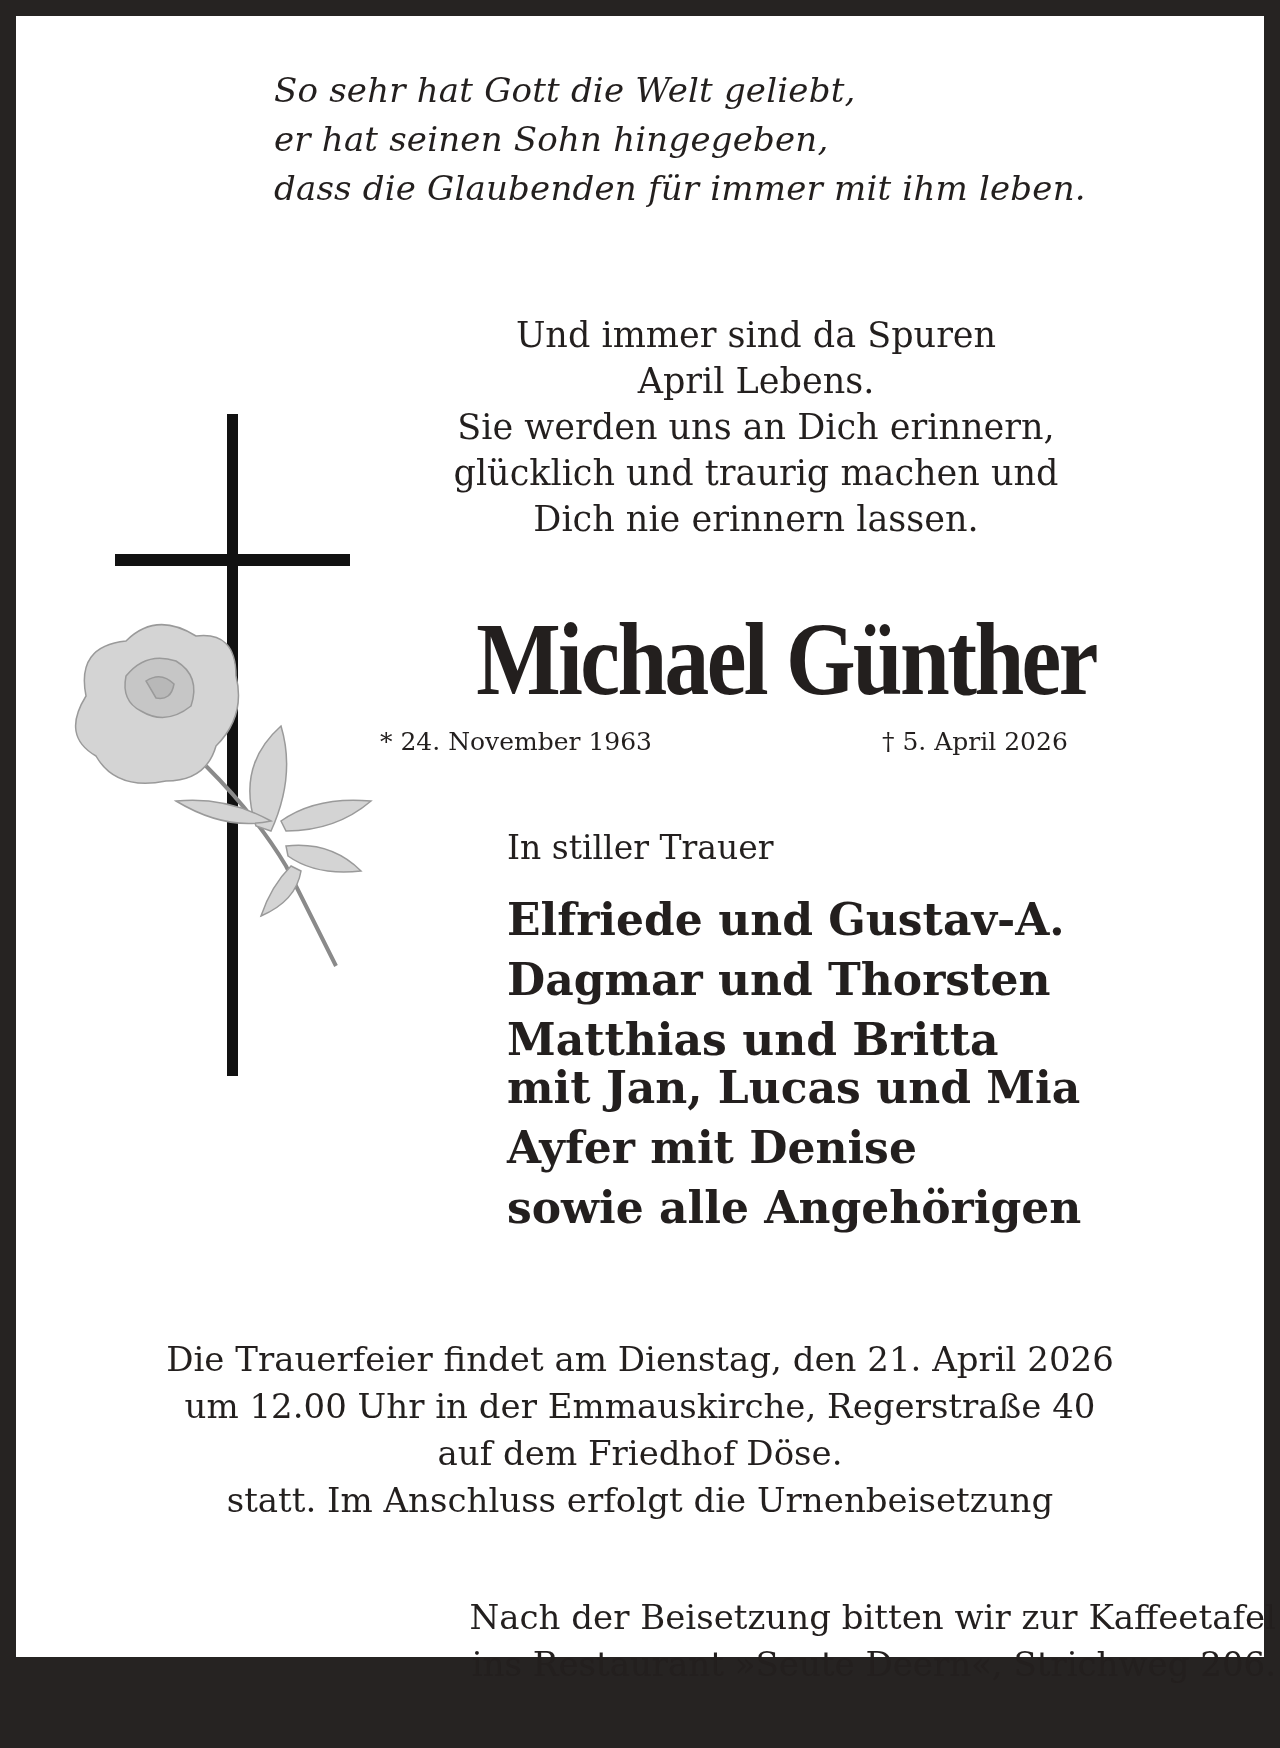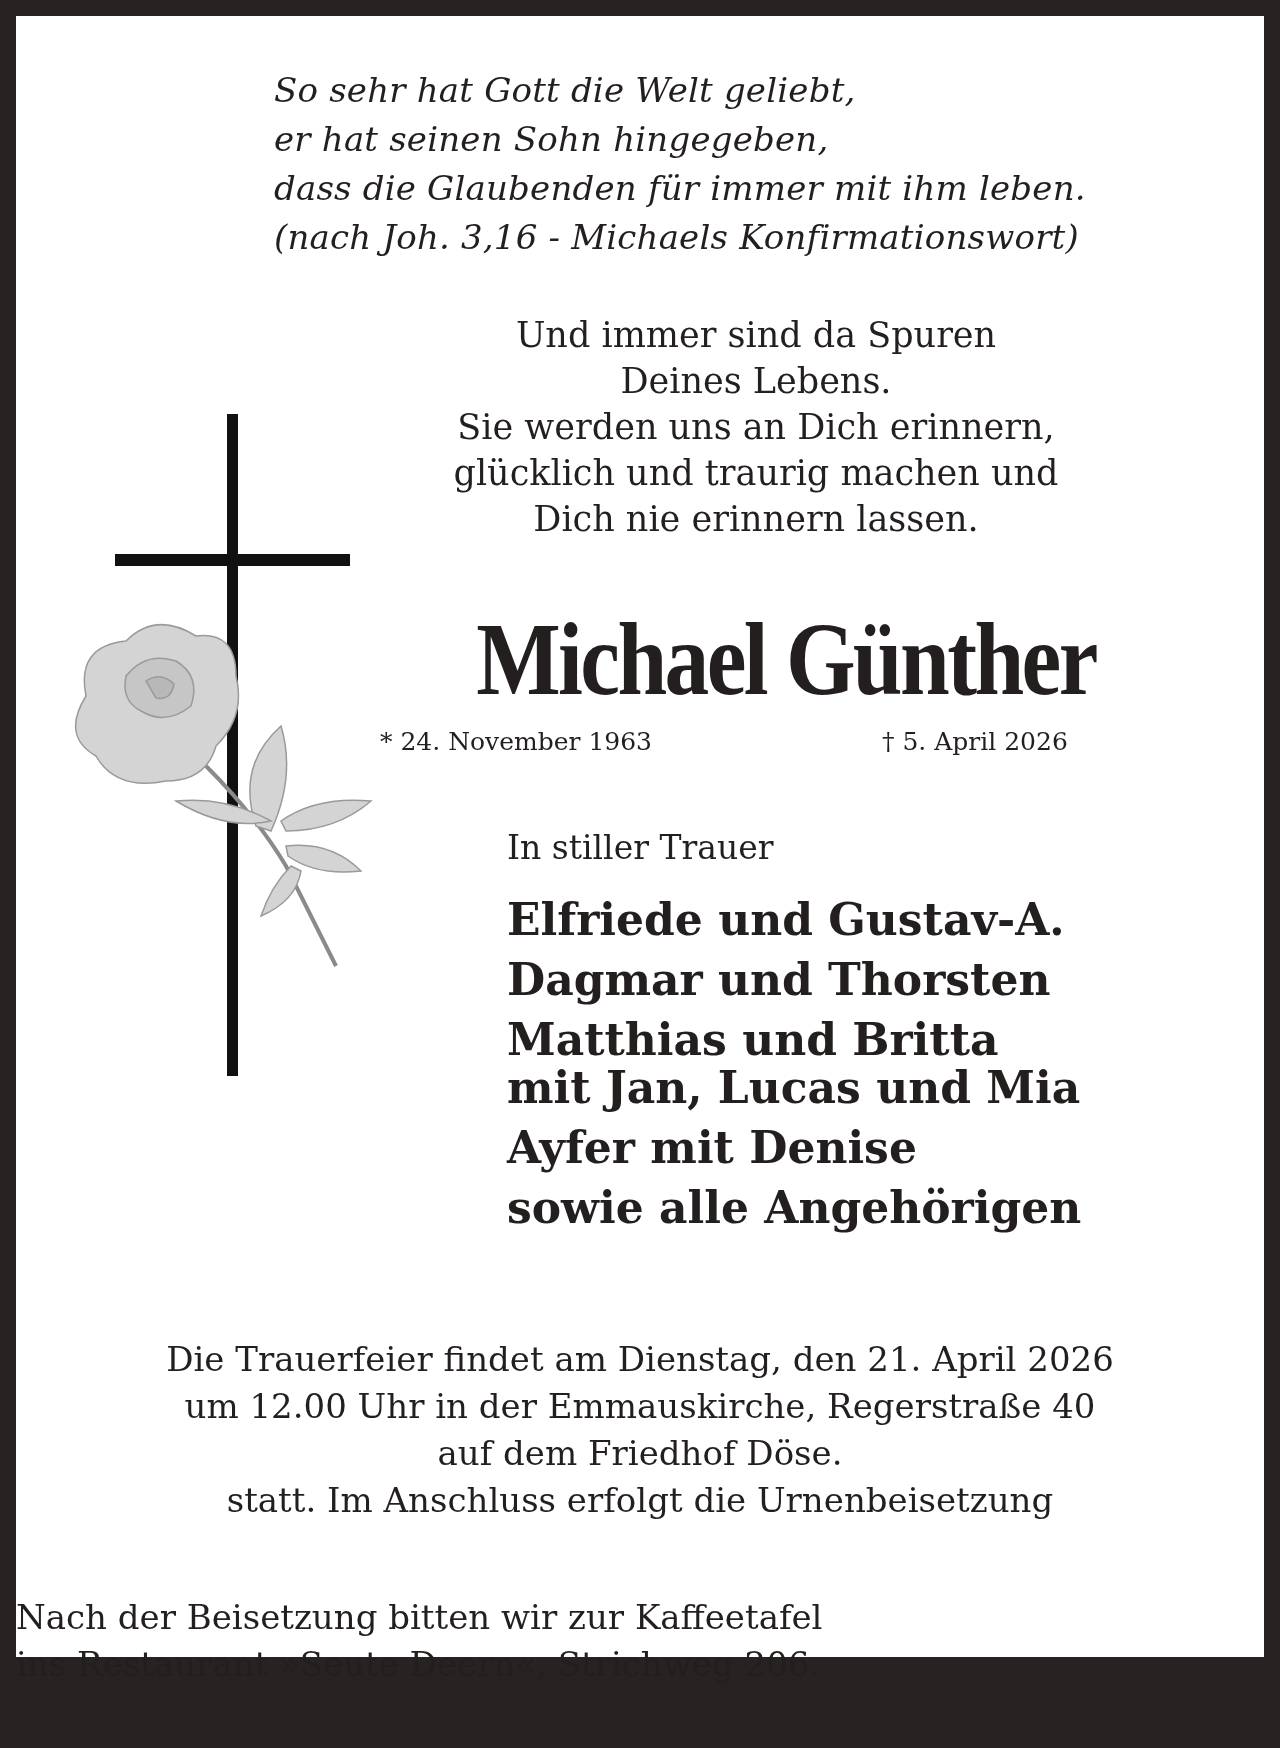--- a/index.html
+++ b/index.html
@@ -59,22 +59,22 @@
       font-weight: bold;
       font-size: 44px;
       line-height: 48px;
     }
     .family .grp { margin-bottom: 12px; white-space: nowrap; }
     .funeral {
       left: 0; width: 1248px; top: 1320px;
       text-align: center; font-size: 34px; line-height: 47px; white-space: nowrap;
     }
     .coffee {
-      left: 0; width: 1248px; top: 1578px;
-      text-align: left; font-size: 34px; line-height: 47px; white-space: nowrap;
+      left: 12px; width: 1248px; top: 1578px;
+      text-align: right; font-size: 34px; line-height: 47px; white-space: nowrap;
     }
     .line { display: block; }
     .cross-v {
       left: 211px; top: 398px; width: 11px; height: 662px; background: #111;
     }
     .cross-h {
       left: 99px; top: 538px; width: 235px; height: 12px; background: #111;
     }
     .rose { left: 40px; top: 600px; width: 360px; height: 380px; }
   </style>
@@ -100,26 +100,25 @@
       <path d="M120 185 Q 170 180 215 205 Q 170 215 120 185 Z"></path>
       <path d="M230 230 Q 275 225 305 255 Q 260 260 232 240 Z"></path>
       <path d="M235 250 Q 215 270 205 300 Q 240 285 245 255 Z"></path>
     </g>
   </svg>
 
   <div class="abs verse">
     <span class="line">So sehr hat Gott die Welt geliebt,</span>
     <span class="line">er hat seinen Sohn hingegeben,</span>
     <span class="line">dass die Glaubenden für immer mit ihm leben.</span>
-    <span class="line">(nach Joh. 3,16 - Michaels Konfirmationswort)</span>
   </div>
 
   <div class="abs poem">
     <span class="line">Und immer sind da Spuren</span>
-    <span class="line">Deines Lebens.</span>
+    <span class="line">April Lebens.</span>
     <span class="line">Sie werden uns an Dich erinnern,</span>
     <span class="line">glücklich und traurig machen und</span>
     <span class="line">Dich nie erinnern lassen.</span>
   </div>
 
   <div class="abs name">Michael Günther</div>
 
   <div class="abs dates birth">* 24. November 1963</div>
   <div class="abs dates death">† 5. April 2026</div>
 

